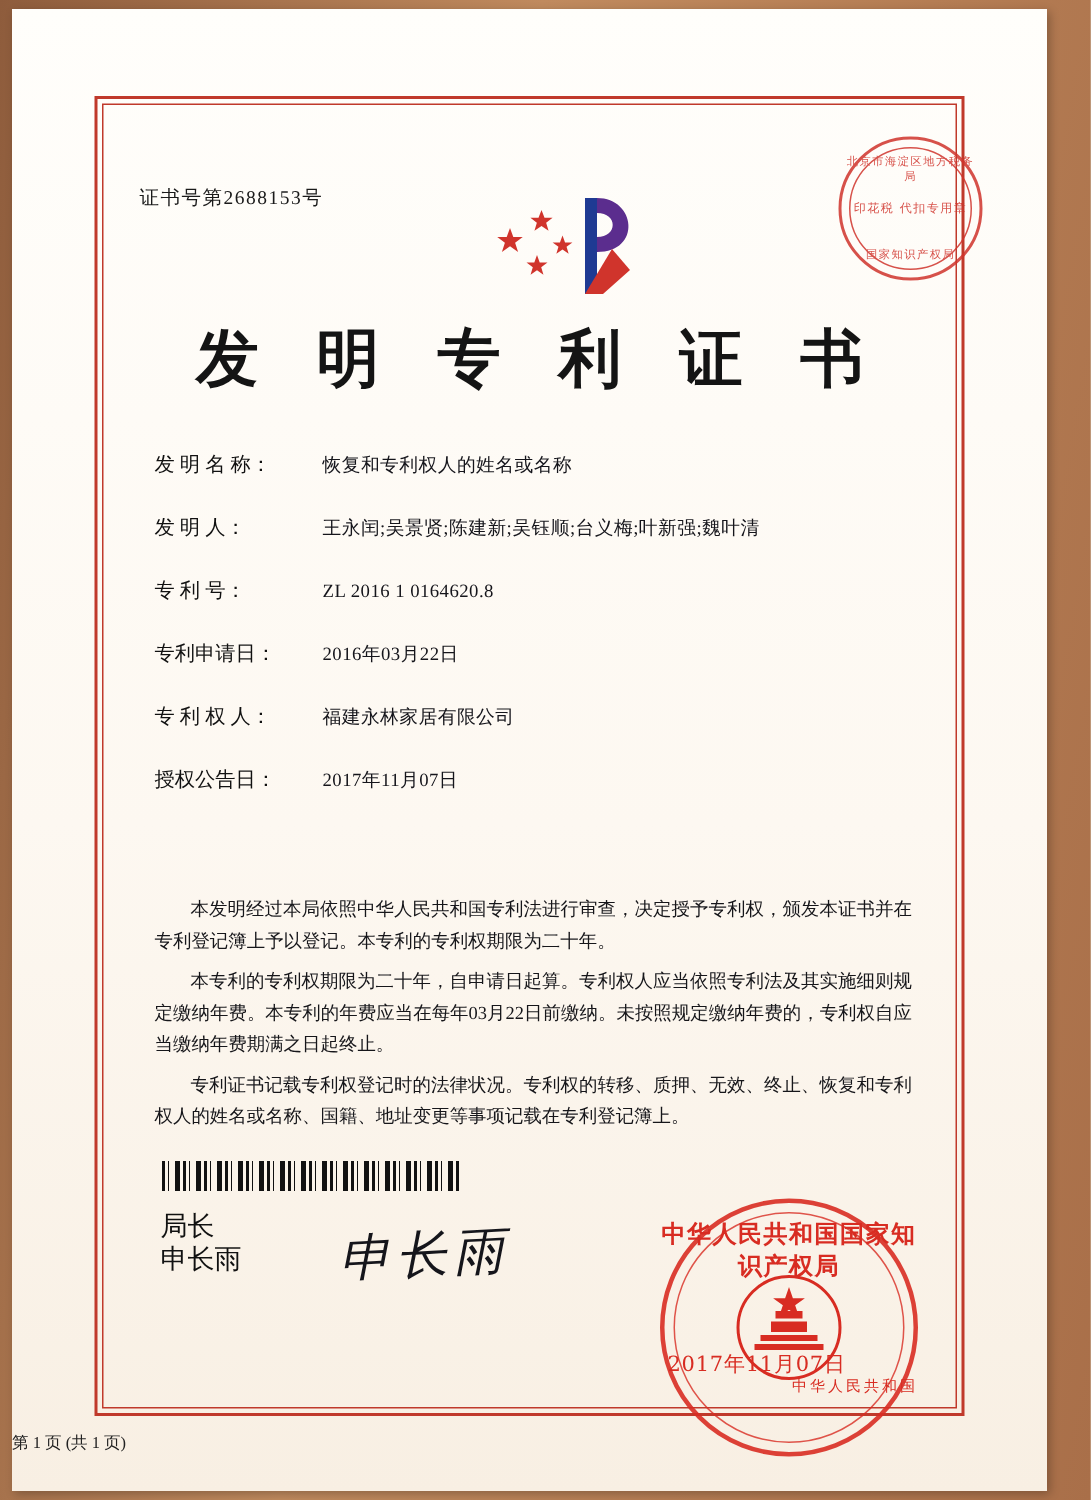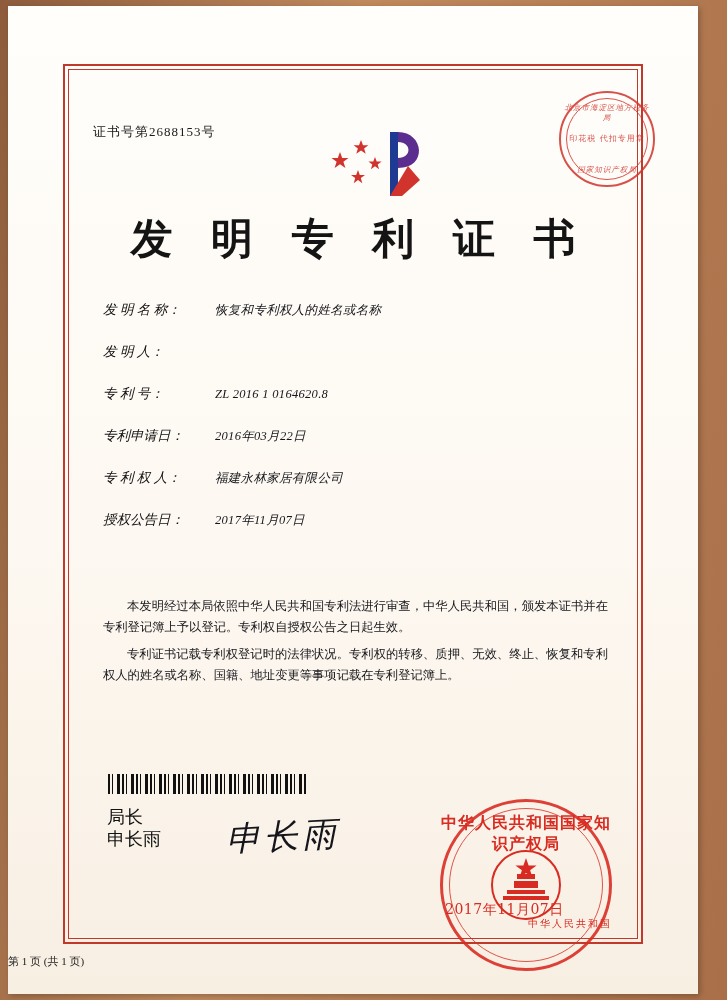--- a/index.html
+++ b/index.html
@@ -114,31 +114,29 @@
     line-height: 10px;
     letter-spacing: 1px;
     font-family: "DejaVu Serif", serif;
   }
   .rs-arc {
     position: absolute;
     left: 0; right: 0;
     text-align: center;
     font-size: 7.5px;
     letter-spacing: 1px;
-    font-style: italic;
   }
   .rs-arc.top { top: 10px; }
   .rs-arc.bottom { bottom: 10px; }
 
   .fields {
     position: absolute;
     left: 95px;
     top: 295px;
     width: 510px;
-    font-style: italic;
   }
   .field-row {
     display: flex;
     align-items: baseline;
     margin-bottom: 24px;
     font-size: 13.5px;
     color: #111;
   }
   .field-label {
     white-space: pre;
@@ -303,41 +301,43 @@
 
     <div class="title">发 明 专 利 证 书</div>
 
     <div class="fields">
       <div class="field-row">
         <span class="field-label">发 明 名 称：</span>
         <span class="field-value">恢复和专利权人的姓名或名称</span>
       </div>
       <div class="field-row">
         <span class="field-label">发 明 人：</span>
+        <span class="field-value">王永闰;吴景贤;陈建新;吴钰顺;台义梅;叶新强;魏叶清</span>
       </div>
       <div class="field-row">
         <span class="field-label">专 利 号：</span>
         <span class="field-value">ZL 2016 1 0164620.8</span>
       </div>
       <div class="field-row">
         <span class="field-label">专利申请日：</span>
         <span class="field-value">2016年03月22日</span>
       </div>
       <div class="field-row">
         <span class="field-label">专 利 权 人：</span>
         <span class="field-value">福建永林家居有限公司</span>
       </div>
       <div class="field-row">
         <span class="field-label">授权公告日：</span>
         <span class="field-value">2017年11月07日</span>
       </div>
     </div>
 
     <div class="paragraphs">
-      <p>本发明经过本局依照中华人民共和国专利法进行审查，中华人民共和国，颁发本证书并在专利登记簿上予以登记。专利权自授权公告之日起生效。</p>
+      <p>本发明经过本局依照中华人民共和国专利法进行审查，决定授予专利权，颁发本证书并在专利登记簿上予以登记。本专利的专利权期限为二十年。</p>
+      <p>本专利的专利权期限为二十年，自申请日起算。专利权人应当依照专利法及其实施细则规定缴纳年费。本专利的年费应当在每年03月22日前缴纳。未按照规定缴纳年费的，专利权自应当缴纳年费期满之日起终止。</p>
       <p>专利证书记载专利权登记时的法律状况。专利权的转移、质押、无效、终止、恢复和专利权人的姓名或名称、国籍、地址变更等事项记载在专利登记簿上。</p>
     </div>
 
     <div class="barcode"></div>
 
     <div class="director-block">
       <div>局长</div>
       <div>申长雨</div>
     </div>
 

